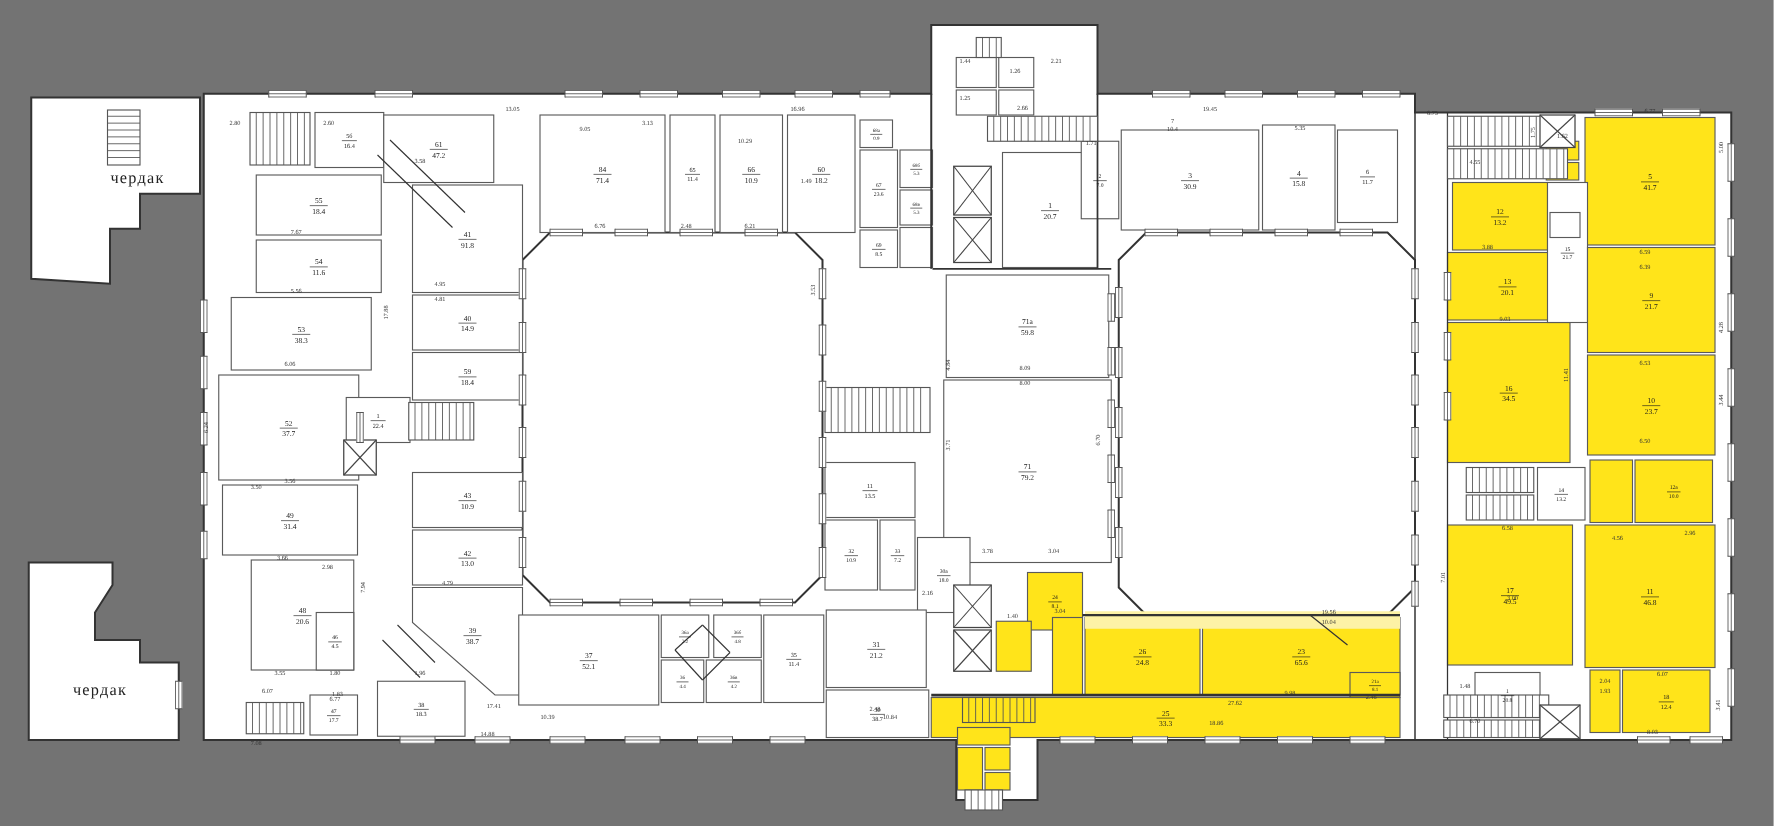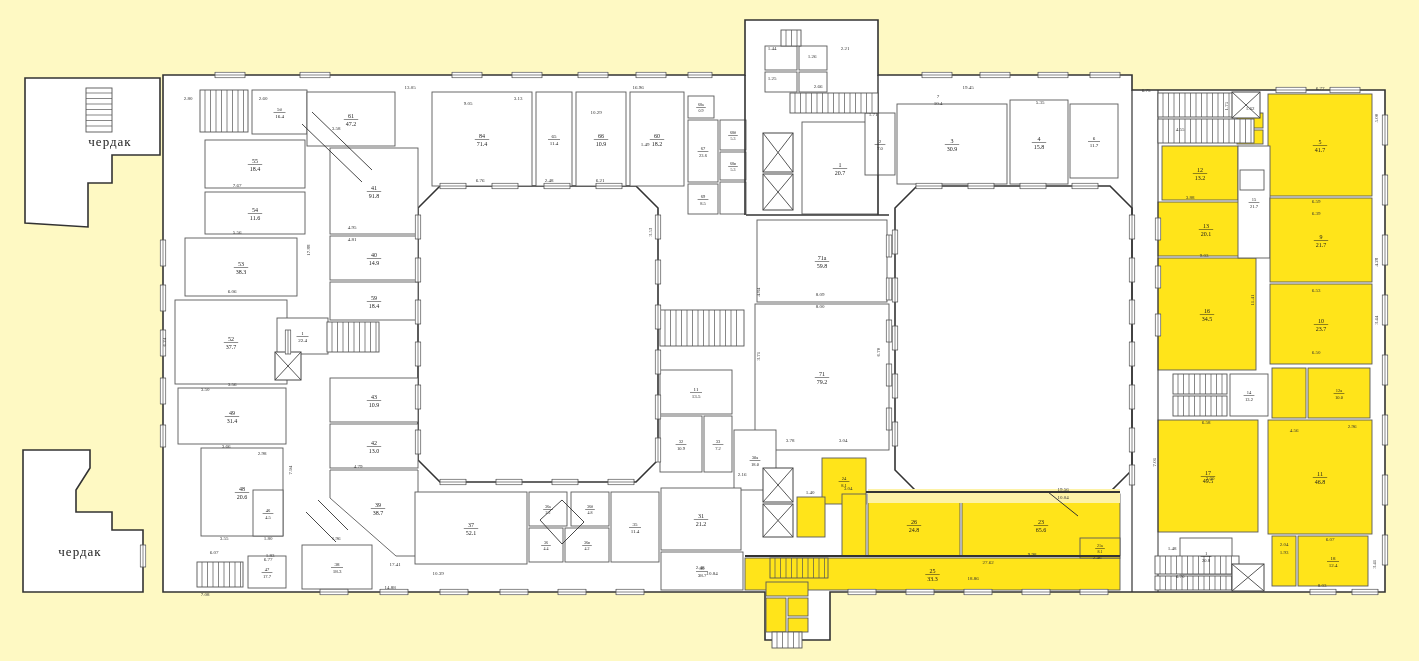--- a/index.html
+++ b/index.html
@@ -1,16 +1,16 @@
 <!DOCTYPE html>
 <html><head>
 <meta charset="utf-8">
 <style>
   html,body{margin:0;padding:0;background:#ffffff;}
-  #canvas-wrap{position:relative;width:1419px;height:661px;background:#fef9c3;overflow:hidden;
+  #canvas-wrap{position:relative;width:1419px;height:661px;background:#737373;overflow:hidden;
     font-family:"Liberation Serif", serif;}
   svg text{font-family:"Liberation Serif", serif;}
 </style>
 </head>
 <body>
 
 <div id="canvas-wrap">
   
 <svg viewBox="0 0 1419 661" width="1419" height="661">
       <polygon points="163,75 745,75 745,20 878,20 878,75 1132,75 1132,90 1385,90 1385,592 830,592 830,640 765,640 765,592 163,592" fill="#ffffff" stroke="#333333" stroke-width="1.6"></polygon>

